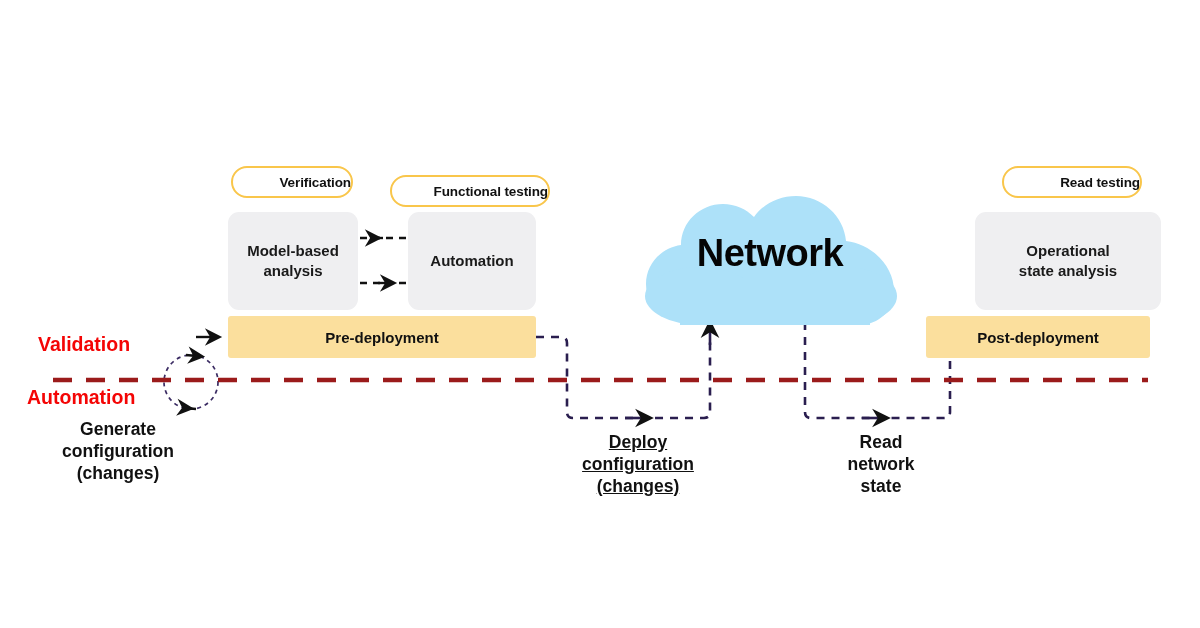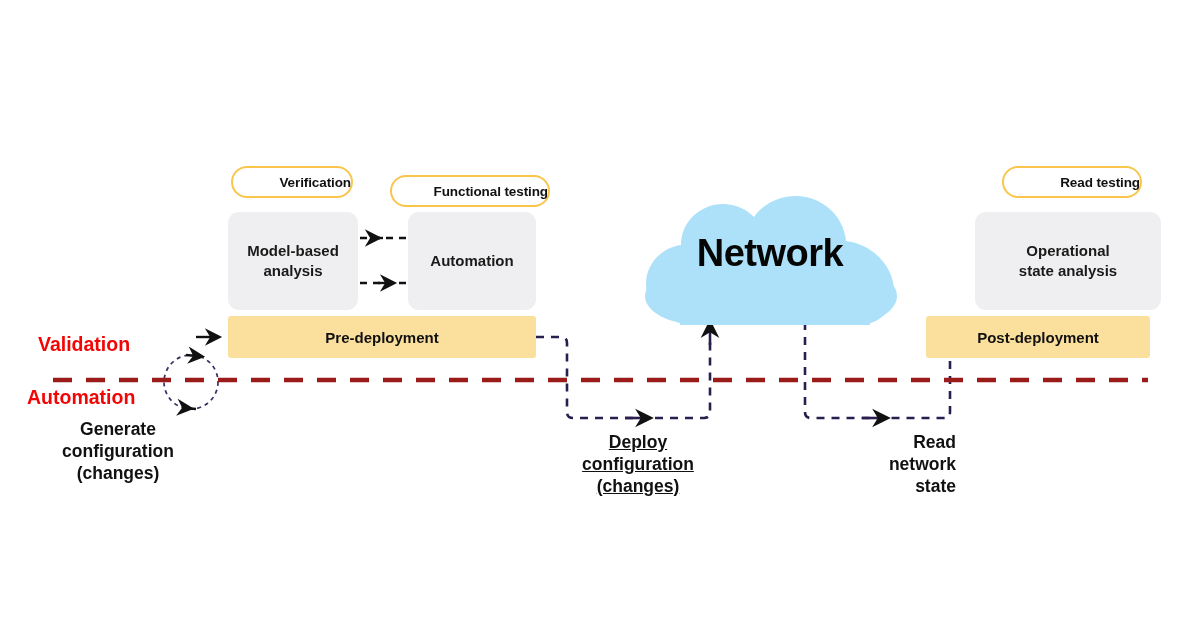--- a/index.html
+++ b/index.html
@@ -134,17 +134,17 @@
 
   <div class="redlabel" style="left:38px;top:333px;">Validation</div>
   <div class="redlabel" style="left:27px;top:386px;">Automation</div>
 
   <div class="caption" style="left:27px;top:418px;width:182px;">Generate
 configuration
 (changes)</div>
   <div class="caption" style="left:547px;top:431px;width:182px;text-decoration:underline;">Deploy
 configuration
 (changes)</div>
-  <div class="caption" style="left:806px;top:431px;width:150px;text-align:right;">Read
+  <div class="caption" style="left:806px;top:431px;width:150px;">Read
 network
 state</div>
 
 </div>
 
 </body></html>

